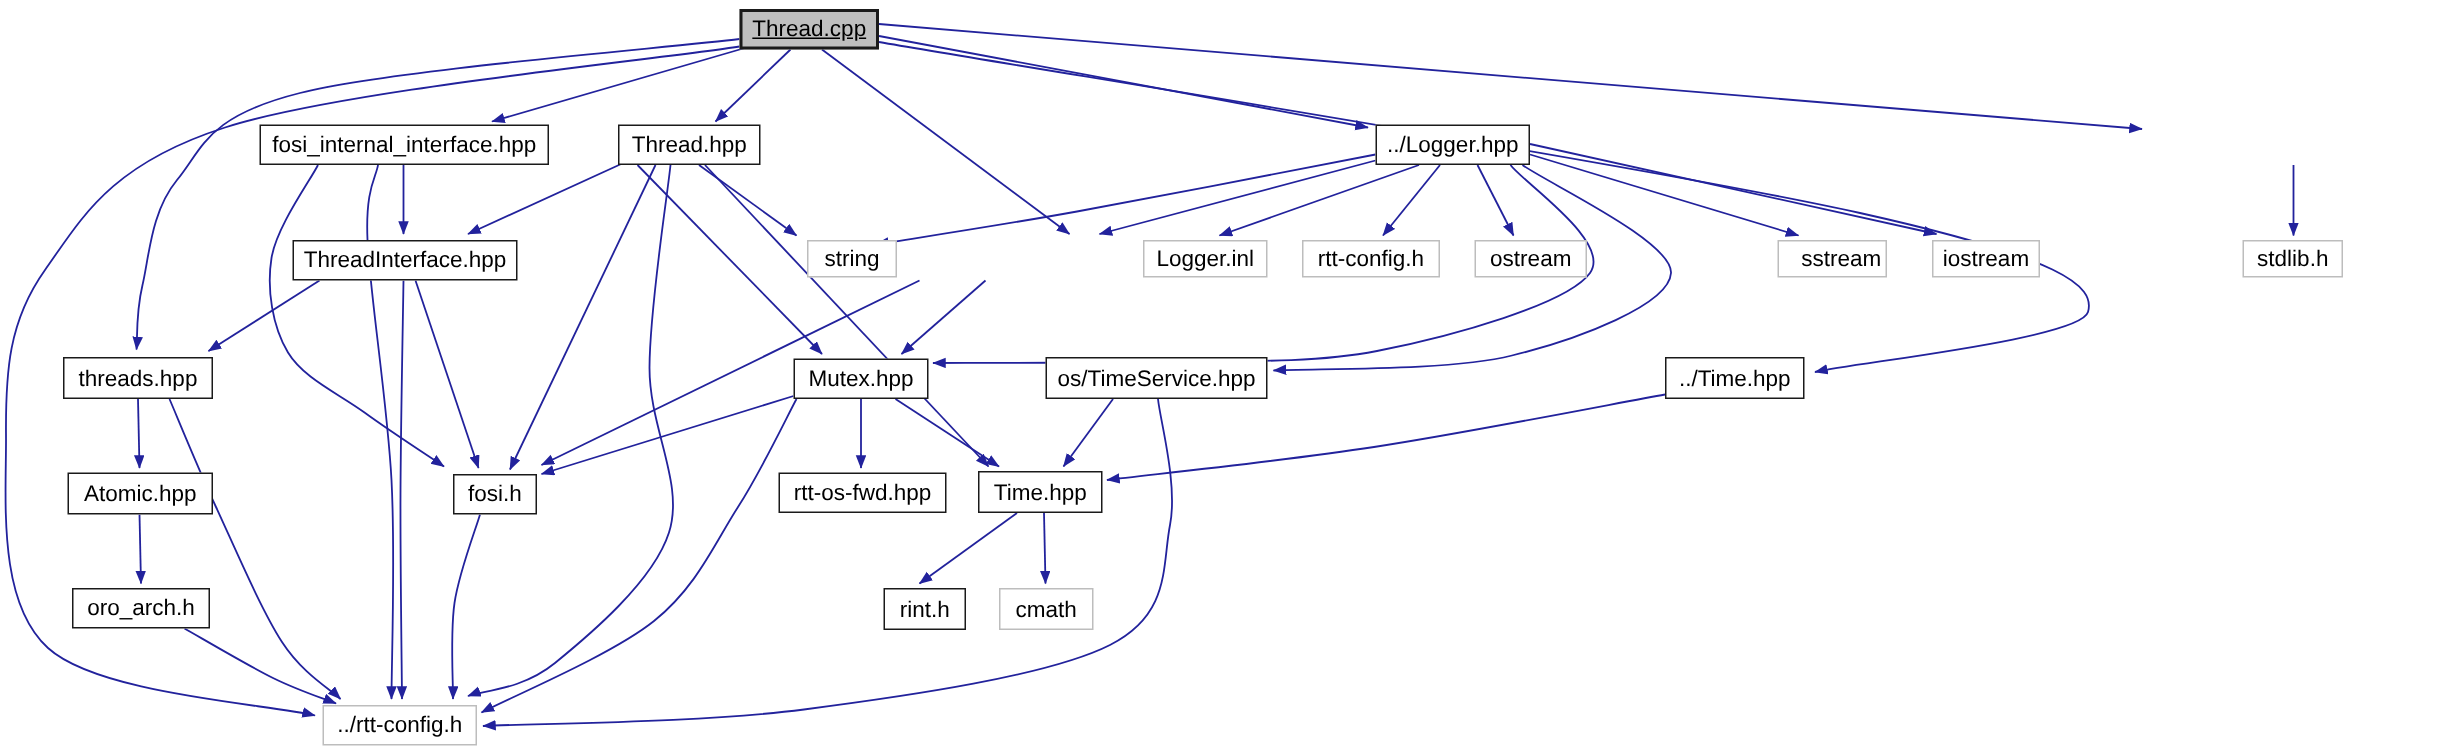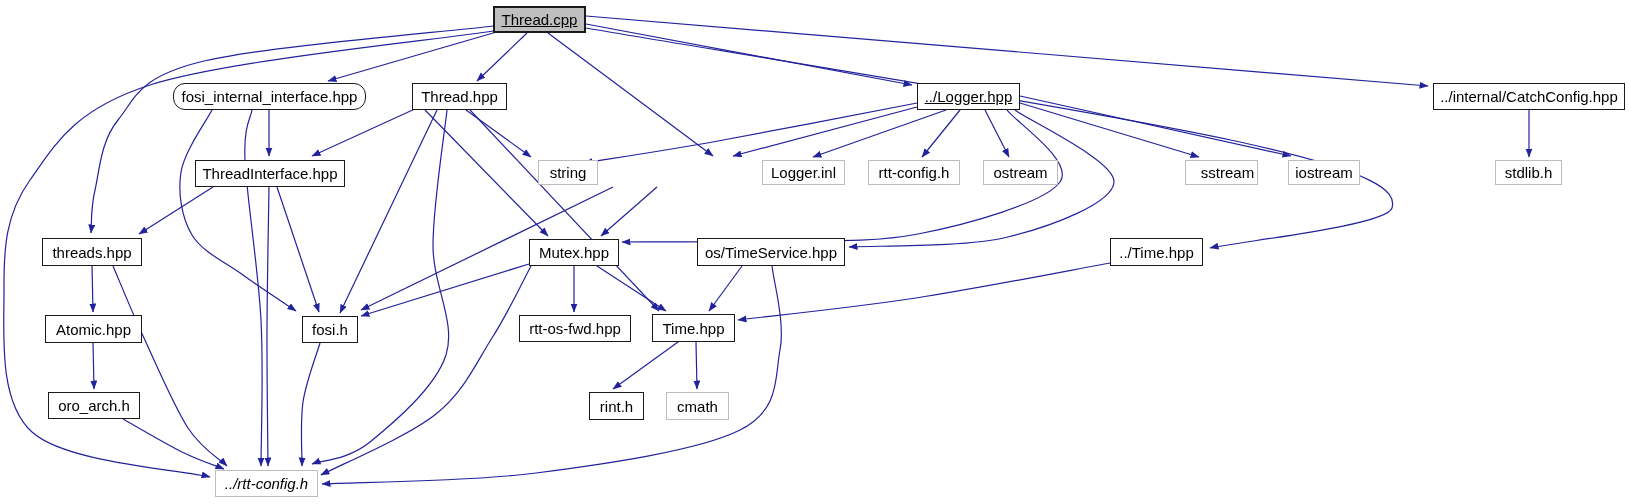--- a/index.html
+++ b/index.html
@@ -80,37 +80,36 @@
       <path class="edge" d="M678,342 L613,389" stroke="#22229c" marker-end="url(#arrow)"></path>
       <path class="edge" d="M696,342 L697,389" stroke="#22229c" marker-end="url(#arrow)"></path>
       <path class="edge" d="M92,266 L93,312" stroke="#22229c" marker-end="url(#arrow)"></path>
       <path class="edge" d="M113,266 C118.16666666666667,278 131.5,311 144,338 C156.5,365 174.16666666666666,406.6666666666667 188,428 C201.83333333333334,449.3333333333333 220.5,459.6666666666667 227,466" stroke="#22229c" marker-end="url(#arrow)"></path>
       <path class="edge" d="M93,343 L94,389" stroke="#22229c" marker-end="url(#arrow)"></path>
       <path class="edge" d="M123,419 C132.83333333333334,424.5 165.16666666666666,443.6666666666667 182,452 C198.83333333333334,460.3333333333333 217,466.1666666666667 224,469" stroke="#22229c" marker-end="url(#arrow)"></path>
       <path class="edge" d="M320,343 C317.1666666666667,352.8333333333333 306,381.5 303,402 C300,422.5 302.1666666666667,455.3333333333333 302,466" stroke="#22229c" marker-end="url(#arrow)"></path>
       <path class="edge" d="M1529,110 L1529,157" stroke="#22229c" marker-end="url(#arrow)"></path>
     </svg>
 <div class="node root" style="left: 493px; top: 6px; width: 93px; height: 27px; background: rgb(191, 191, 191); border-color: rgb(26, 26, 26);">Thread.cpp</div>
-    <div class="node project" style="left: 173px; top: 83px; width: 193px; height: 27px; background: rgb(255, 255, 255); border-color: rgb(26, 26, 26); border-radius: 12px;">fosi_internal_interface.hpp</div>
+    <div class="node project" style="left: 173px; top: 83px; width: 193px; height: 27px; background: rgb(255, 255, 255); border-color: rgb(26, 26, 26);">fosi_internal_interface.hpp</div>
     <div class="node project" style="left: 412px; top: 83px; width: 95px; height: 27px; background: rgb(255, 255, 255); border-color: rgb(26, 26, 26);">Thread.hpp</div>
-    <div class="node project" style="left: 917px; top: 83px; width: 103px; height: 27px; background: rgb(255, 255, 255); border-color: rgb(26, 26, 26); text-decoration: underline;">../Logger.hpp</div>
-    <div class="node project" style="left: 1433px; top: 83px; width: 192px; height: 27px; background: rgb(255, 255, 255); border-color: rgb(26, 26, 26);">../internal/CatchConfig.hpp</div>
+    <div class="node project" style="left: 917px; top: 83px; width: 103px; height: 27px; background: rgb(255, 255, 255); border-color: rgb(26, 26, 26);">../Logger.hpp</div>
     <div class="node project" style="left: 195px; top: 160px; width: 150px; height: 27px; background: rgb(255, 255, 255); border-color: rgb(26, 26, 26);">ThreadInterface.hpp</div>
     <div class="node external" style="left: 520px; top: 160px; width: 60px; height: 25px; background: rgb(255, 255, 255); border-color: rgb(189, 189, 189); margin-left: 18px;">string</div>
     <div class="node external" style="left: 762px; top: 160px; width: 83px; height: 25px; background: rgb(255, 255, 255); border-color: rgb(189, 189, 189);">Logger.inl</div>
     <div class="node external" style="left: 868px; top: 160px; width: 92px; height: 25px; background: rgb(255, 255, 255); border-color: rgb(189, 189, 189);">rtt-config.h</div>
     <div class="node external" style="left: 983px; top: 160px; width: 75px; height: 25px; background: rgb(255, 255, 255); border-color: rgb(189, 189, 189);">ostream</div>
     <div class="node external" style="left: 1185px; top: 160px; width: 73px; height: 25px; background: rgb(255, 255, 255); border-color: rgb(189, 189, 189); padding-left: 12px;">sstream</div>
     <div class="node external" style="left: 1288px; top: 160px; width: 72px; height: 25px; background: rgb(255, 255, 255); border-color: rgb(189, 189, 189);">iostream</div>
     <div class="node external" style="left: 1495px; top: 160px; width: 67px; height: 25px; background: rgb(255, 255, 255); border-color: rgb(189, 189, 189);">stdlib.h</div>
     <div class="node project" style="left: 42px; top: 238px; width: 100px; height: 28px; background: rgb(255, 255, 255); border-color: rgb(26, 26, 26);">threads.hpp</div>
     <div class="node project" style="left: 529px; top: 239px; width: 90px; height: 27px; background: rgb(255, 255, 255); border-color: rgb(26, 26, 26);">Mutex.hpp</div>
     <div class="node project" style="left: 697px; top: 238px; width: 148px; height: 28px; background: rgb(255, 255, 255); border-color: rgb(26, 26, 26);">os/TimeService.hpp</div>
     <div class="node project" style="left: 1110px; top: 238px; width: 93px; height: 28px; background: rgb(255, 255, 255); border-color: rgb(26, 26, 26);">../Time.hpp</div>
     <div class="node project" style="left: 45px; top: 315px; width: 97px; height: 28px; background: rgb(255, 255, 255); border-color: rgb(26, 26, 26);">Atomic.hpp</div>
     <div class="node project" style="left: 302px; top: 316px; width: 56px; height: 27px; background: rgb(255, 255, 255); border-color: rgb(26, 26, 26);">fosi.h</div>
     <div class="node project" style="left: 519px; top: 315px; width: 112px; height: 27px; background: rgb(255, 255, 255); border-color: rgb(26, 26, 26);">rtt-os-fwd.hpp</div>
     <div class="node project" style="left: 652px; top: 314px; width: 83px; height: 28px; background: rgb(255, 255, 255); border-color: rgb(26, 26, 26);">Time.hpp</div>
     <div class="node project" style="left: 48px; top: 392px; width: 92px; height: 27px; background: rgb(255, 255, 255); border-color: rgb(26, 26, 26);">oro_arch.h</div>
     <div class="node project" style="left: 589px; top: 392px; width: 55px; height: 28px; background: rgb(255, 255, 255); border-color: rgb(26, 26, 26);">rint.h</div>
     <div class="node external" style="left: 666px; top: 392px; width: 63px; height: 28px; background: rgb(255, 255, 255); border-color: rgb(189, 189, 189);">cmath</div>
-    <div class="node external" style="left: 215px; top: 470px; width: 103px; height: 27px; background: rgb(255, 255, 255); border-color: rgb(189, 189, 189); font-style: italic;">../rtt-config.h</div>
+    <div class="node external" style="left: 215px; top: 470px; width: 103px; height: 27px; background: rgb(255, 255, 255); border-color: rgb(189, 189, 189);">../rtt-config.h</div>
   </div>
 
 </body></html>

